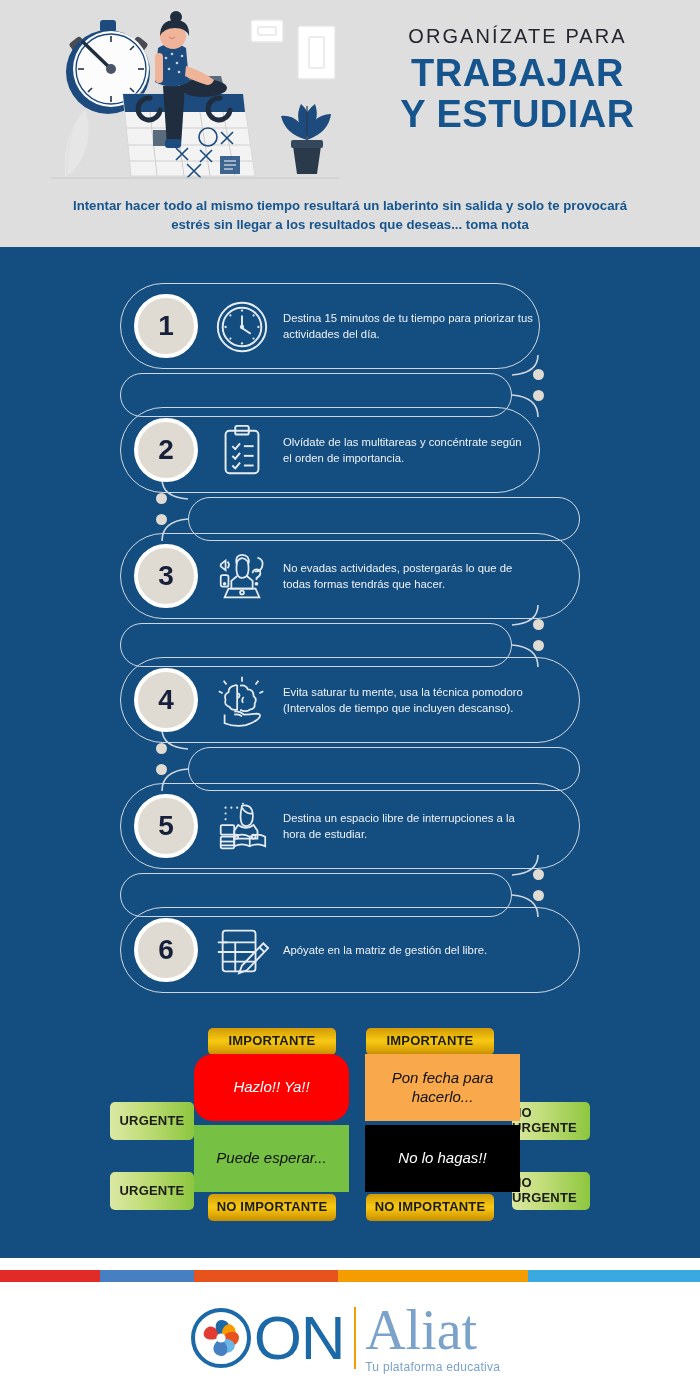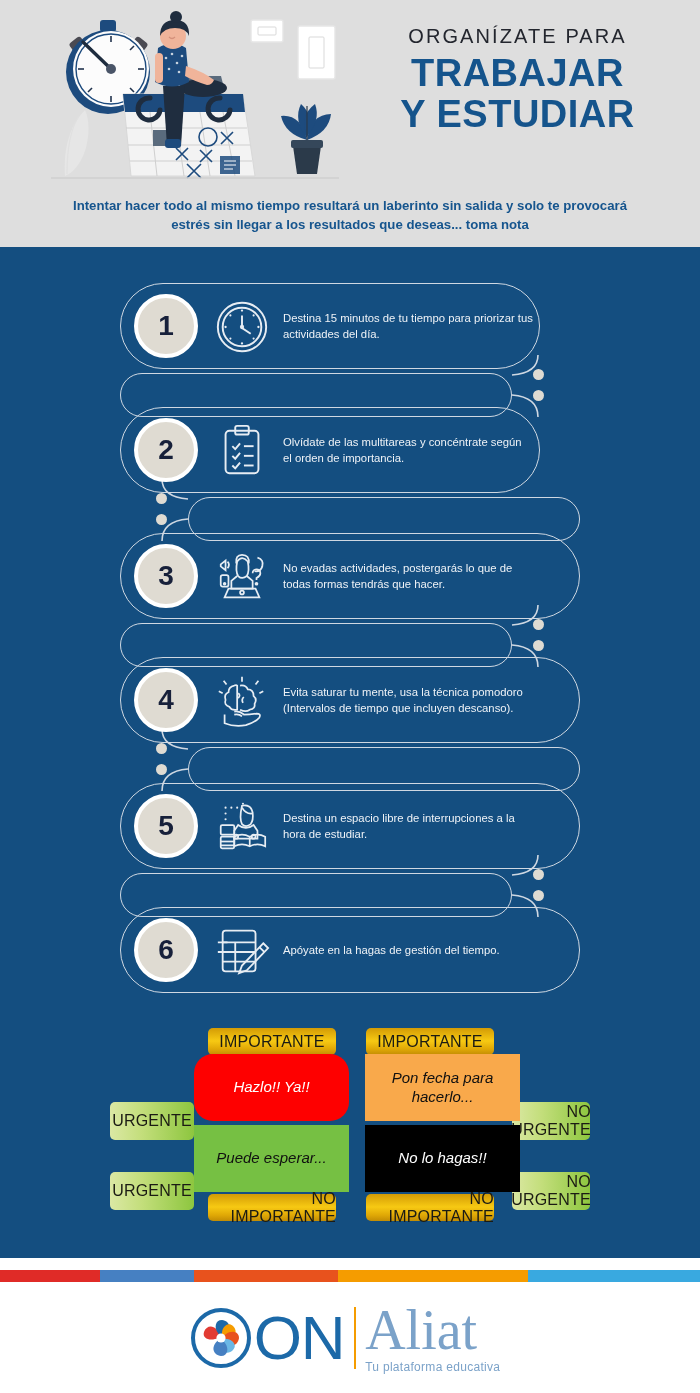--- a/index.html
+++ b/index.html
@@ -82,22 +82,22 @@
   }
   .dot {
     position:absolute; width:11px; height:11px; border-radius:50%;
     background:#dfdbd2;
   }
 
   
   .matrix { position:absolute; left:0; top:777px; width:700px; height:220px; }
   .mtab {
     position:absolute; display:flex; align-items:center; justify-content:center;
-    font-size:16px; font-weight:400; color:#1b1b14; letter-spacing:0.2px;
-    text-align:right; line-height:1.12;
+    font-size:13px; font-weight:700; color:#1b1b14; letter-spacing:0.2px;
+    text-align:left; line-height:1.12;
     background:linear-gradient(180deg,#d39b05 0%,#f7c913 48%,#e0a806 78%,#c28c03 100%);
     border-radius:5px;
   }
   .mtab.side {
     background:linear-gradient(90deg,#dbe8a4 0%,#c3de7b 38%,#8dc63f 100%);
   }
   .cell {
     position:absolute; display:flex; align-items:center; justify-content:center;
     text-align:center; font-style:italic; font-size:15px; line-height:1.22;
     padding:0 8px;
@@ -406,21 +406,21 @@
           <rect x="10" y="9" width="34" height="42" rx="3"></rect>
           <line x1="10" y1="21" x2="44" y2="21"></line>
           <line x1="10" y1="31" x2="44" y2="31"></line>
           <line x1="10" y1="41" x2="44" y2="41"></line>
           <line x1="23" y1="21" x2="23" y2="51"></line>
           <path d="M5 21 h10 M5 31 h10"></path>
           <path d="M52 22 l5 5 l-22 23 l-8 3 l3 -8Z"></path>
           <path d="M48 26 l5 5"></path>
         </g>
       </svg>
-      <div class="step-text">Apóyate en la hagas de gestión del tiempo.</div>
+      <div class="step-text">Apóyate en la matriz de gestión del libre.</div>
     </div>
   </div>
 
   <div class="matrix">
 
     <div class="mtab" style="left:208px; top:4px; width:128px; height:27px;">IMPORTANTE</div>
     <div class="mtab" style="left:366px; top:4px; width:128px; height:27px;">IMPORTANTE</div>
 
     <div class="mtab side" style="left:110px; top:78px; width:84px; height:38px;">URGENTE</div>
     <div class="mtab side" style="left:110px; top:148px; width:84px; height:38px;">URGENTE</div>

